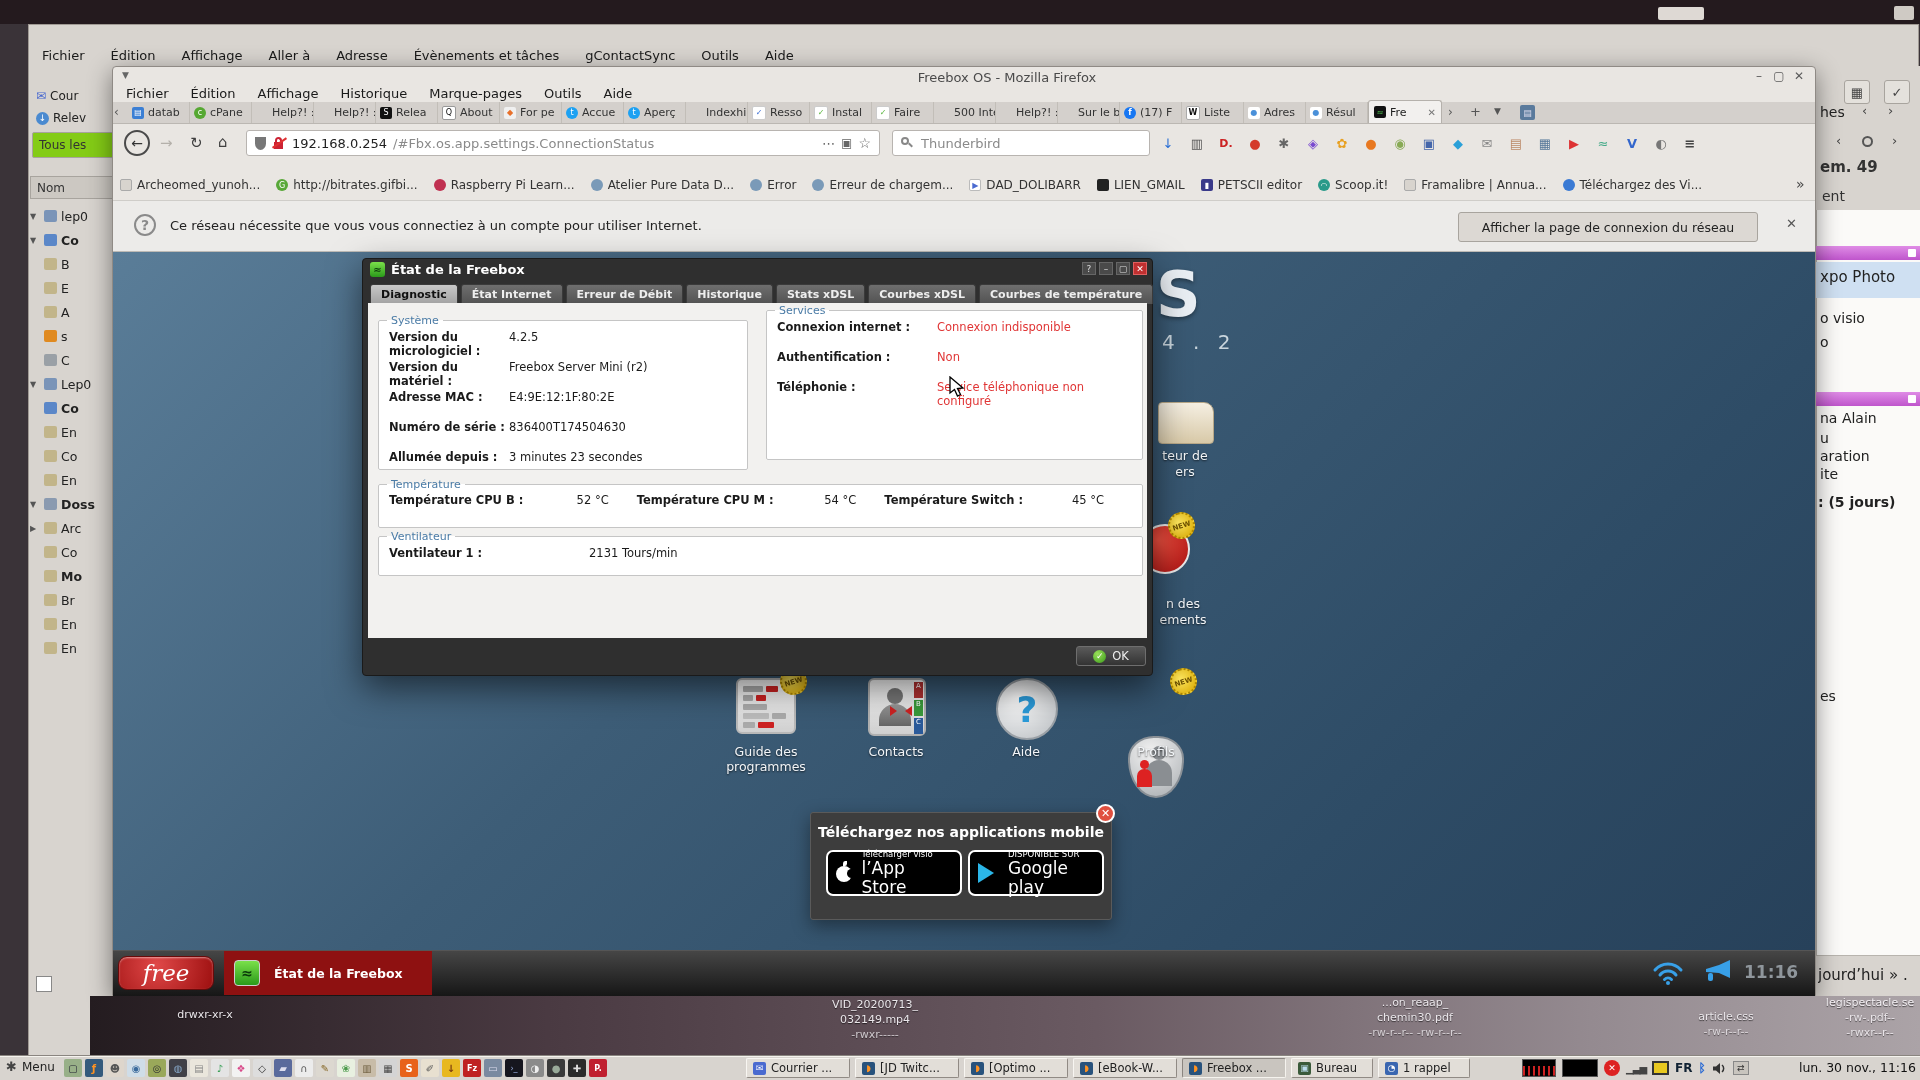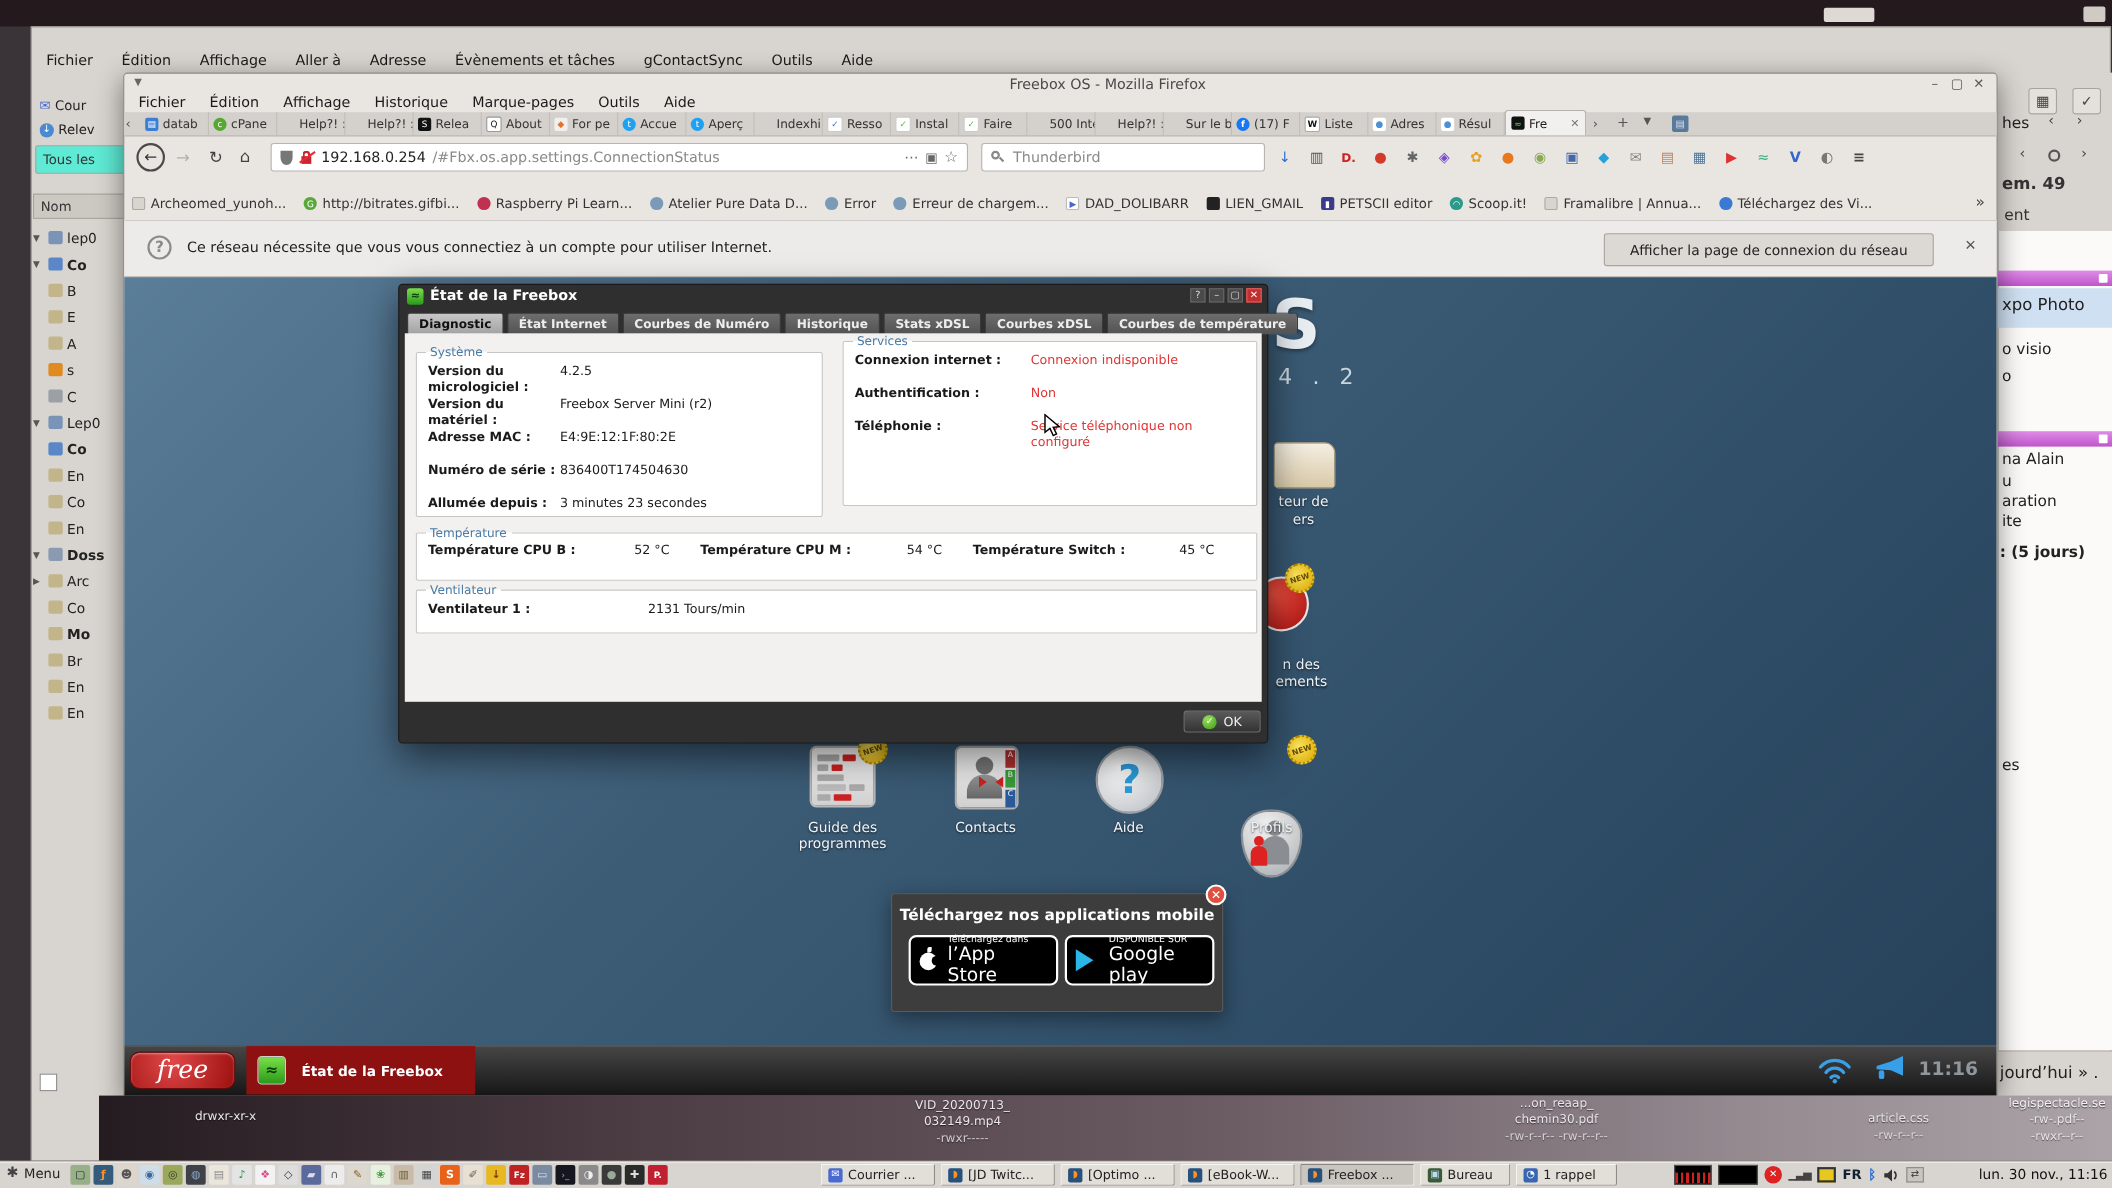--- a/index.html
+++ b/index.html
@@ -11,21 +11,21 @@
   
   .top-strip{left:0;top:0;width:1920px;height:24px;background:#241a1e;}
   .top-widget{left:1658px;top:7px;width:46px;height:13px;background:#ded9d4;border-radius:2px;}
   .top-corner{left:1894px;top:6px;width:20px;height:14px;background:#cfcac4;border-radius:2px;}
 
   
   .tb-window{left:28px;top:24px;width:1891px;height:1032px;background:#d8d4cf;border:1px solid #a09a94;box-sizing:border-box;}
   .tb-title{left:28px;top:28px;width:1891px;text-align:center;font-size:13px;color:#97928c;}
   .tb-menu{left:42px;top:48px;display:flex;gap:26px;font-size:13px;color:#1a1a1a;}
   .tb-frag-btn{height:20px;display:flex;align-items:center;gap:4px;font-size:12px;color:#222;overflow:hidden;}
-  .tb-filter{left:32px;top:132px;width:76px;height:24px;background:#5eead4;border:1px solid #a8a49e;border-radius:2px;
+  .tb-filter{left:32px;top:132px;width:76px;height:24px;background:#84cc16;border:1px solid #a8a49e;border-radius:2px;
     font-size:12px;color:#333;display:flex;align-items:center;padding-left:6px;overflow:hidden;}
   .tb-colhead{left:30px;top:176px;width:82px;height:21px;background:#ccc8c2;border:1px solid #a8a49e;
     font-size:12px;color:#333;display:flex;align-items:center;padding-left:6px;}
   .tb-tree{left:30px;top:204px;width:82px;}
   .tb-tree-row{height:24px;display:flex;align-items:center;gap:4px;font-size:12.5px;color:#222;white-space:nowrap;overflow:hidden;}
   .tb-exp{width:10px;font-size:8px;color:#555;flex:0 0 10px;}
   .tb-fico{width:13px;height:12px;border-radius:2px;flex:0 0 13px;}
   .tb-right-bg{left:1816px;top:66px;width:104px;height:144px;background:#d8d4cf;}
   .tb-list-bg{left:1816px;top:210px;width:104px;height:745px;background:#fbfaf8;border-left:1px solid #b8b4ae;}
   .tb-pane-btn{width:24px;height:22px;background:#e4e1dc;border:1px solid #a8a49e;border-radius:3px;
@@ -649,21 +649,21 @@
   <div class="a" style="left:1082px;top:262px;display:flex;gap:3px;">
     <span class="dlg-btn">?</span>
     <span class="dlg-btn">–</span>
     <span class="dlg-btn">▢</span>
     <span class="dlg-btn" style="background:#c03030;border-color:#e06060;color:#fff;">✕</span>
   </div>
   <div class="a dlg-tabs">
 
   <div class="dlg-tab" style="background:linear-gradient(#c8c8c8,#a2a2a2);color:#111">Diagnostic</div>
       <div class="dlg-tab">État Internet</div>
-      <div class="dlg-tab">Courbes de Numéro</div>
+      <div class="dlg-tab">Erreur de Débit</div>
       <div class="dlg-tab">Historique</div>
       <div class="dlg-tab">Stats xDSL</div>
       <div class="dlg-tab">Courbes xDSL</div>
       <div class="dlg-tab">Courbes de température</div>
     </div>
   <div class="a dlg-content"></div>
 
   <fieldset class="fs" style="left:378px;top:314px;width:368px;height:150px;">
     <legend>Système</legend>
     <div>
@@ -755,21 +755,21 @@
 
   <div class="a banner"></div>
   <div class="a" style="left:810px;top:824px;width:302px;text-align:center;font-size:14px;font-weight:bold;color:#fff;">Téléchargez nos applications mobile</div>
   <div class="a store-badge" style="left:826px;top:850px;">
     <span style="position:relative;width:18px;height:20px;">
       <span style="position:absolute;left:0;top:3px;width:16px;height:16px;border-radius:50%;background:#fff;"></span>
       <span style="position:absolute;left:11px;top:6px;width:9px;height:9px;border-radius:50%;background:#000;"></span>
       <span style="position:absolute;left:7px;top:-2px;width:4px;height:5px;border-radius:50% 0;background:#fff;"></span>
     </span>
     <span>
-      <div class="store-small">Téléchargez dans</div>
+      <div class="store-small">Télécharger visio</div>
       <div class="store-big">l’App Store</div>
     </span>
   </div>
   <div class="a store-badge" style="left:968px;top:850px;">
     <span style="width:0;height:0;border:10px solid transparent;border-left:16px solid #2bb6e8;margin-right:-4px;"></span>
     <span>
       <div class="store-small">DISPONIBLE SUR</div>
       <div class="store-big">Google play</div>
     </span>
   </div>

